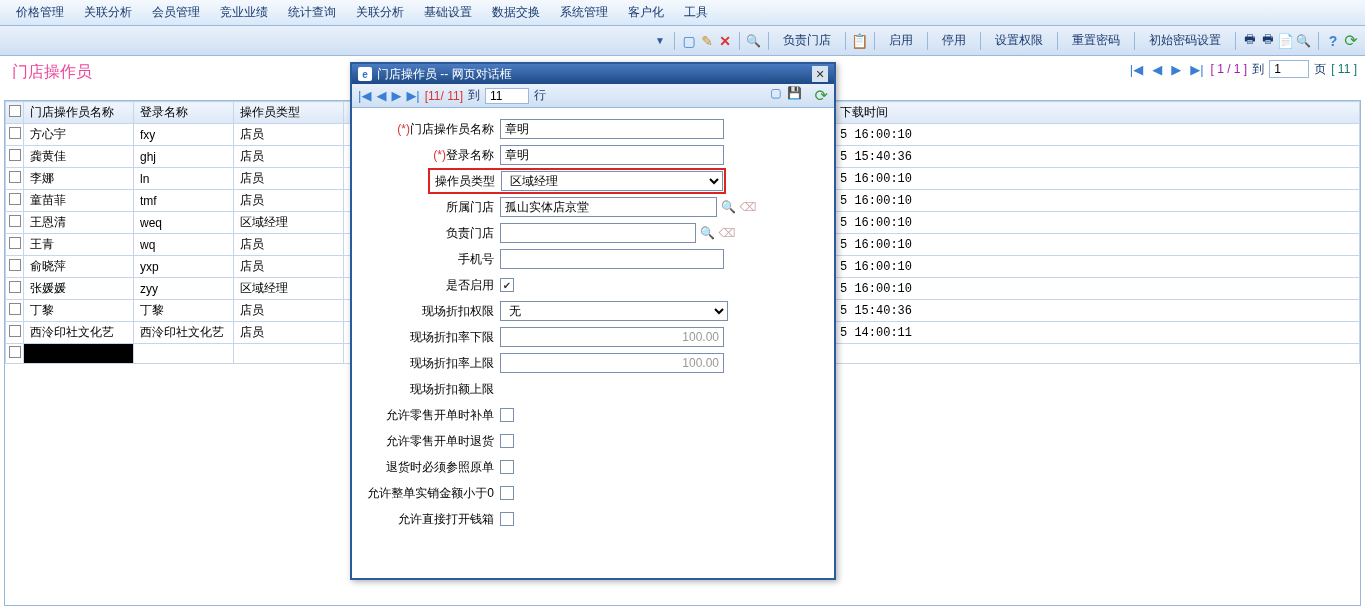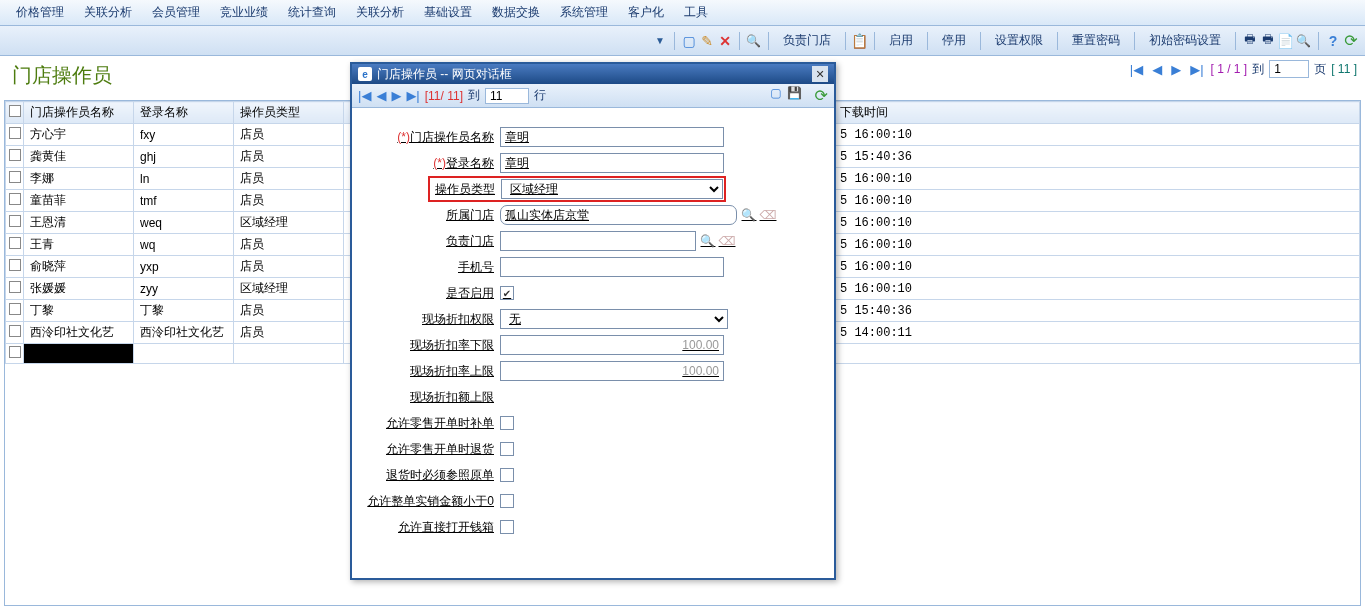--- a/index.html
+++ b/index.html
@@ -23,42 +23,42 @@
 .icon-print::before { content: "🖶"; font-size:12px;}
 .icon-help::before { content: "?"; color:#3a7fd6; font-weight:bold;}
 .icon-erase::before { content: "⌫"; color:#caa;}
 
 
 .pager-row { height: 26px; background: #fff; display: flex; align-items: center; justify-content: flex-end; padding: 0 8px; gap: 5px; color: #1a3a6e; }
 .pager-row .nav { color: #3a7fd6; cursor: pointer; font-size: 13px; padding: 0 2px; }
 .pager-row input { width: 40px; height: 18px; border: 1px solid #9ab8db; text-align: left; padding: 0 4px; font-size:12px; }
 
 
-.section-title { font-size: 20px; font-family: SimSun; padding: 4px 8px; color: #4d7c0f; position: absolute; top: 58px; left: 4px; }
+.section-title { font-size: 16px; font-family: SimSun; padding: 4px 8px; color: #ec4899; position: absolute; top: 58px; left: 4px; }
 
 
 .grid-wrap { position: absolute; top: 100px; left: 4px; right: 4px; bottom: 4px; border: 1px solid #9ab8db; overflow: auto; background:#fff;}
 .grid { border-collapse: collapse; font-size: 12px; width: 100%; }
 .grid th, .grid td { border: 1px solid #c6d6ea; padding: 2px 6px; height: 20px; text-align: left; white-space: nowrap; }
 .grid th { background: linear-gradient(#f0f5fc,#dde9f7); color: #000; font-weight: normal; }
 .grid th:first-child, .grid td:first-child { width: 18px; text-align:center; padding:0;}
 .grid .chk { width: 12px; height: 12px; border: 1px solid #888; background:#fff; display:inline-block; }
 .grid td.sel { background: #000; }
 .downloadtime { font-family: "Courier New", monospace; }
 
 
 .dialog { position: absolute; top: 62px; left: 350px; width: 486px; height: 518px; border: 2px solid #2a5b9a; background: #fff; box-shadow: 2px 2px 6px rgba(0,0,0,0.3); display:flex; flex-direction:column;}
 .dlg-title { height: 20px; background: linear-gradient(#4a7bc1,#1d4a86); color: #fff; font-size: 12px; display: flex; align-items: center; padding: 0 6px; }
 .dlg-title .ie { width:14px;height:14px;background:#fff;border-radius:2px;margin-right:5px;display:flex;align-items:center;justify-content:center;color:#2a72c9;font-size:10px;font-weight:bold;}
 .dlg-title .close { margin-left: auto; width:16px;height:16px;background: #d9e3ef; color:#333;display:flex;align-items:center;justify-content:center;font-size:11px;cursor:pointer;}
 .dlg-toolbar { height: 24px; background: linear-gradient(#e9f1fb,#cfe0f3); border-bottom: 1px solid #9ab8db; display:flex;align-items:center;padding:0 6px;gap:5px;color:#1a3a6e;}
 .dlg-toolbar .nav { color:#3a7fd6;cursor:pointer;font-size:13px;}
 .dlg-toolbar input { width:44px;height:16px;border:1px solid #9ab8db;padding:0 4px;font-size:12px;}
 .dlg-toolbar .right { margin-left:auto;display:flex;gap:6px;}
-.dlg-body { flex:1; overflow-y:auto; padding: 18px 14px; text-decoration: underline;}
+.dlg-body { flex:1; overflow-y:auto; padding: 10px 14px;}
 .form-row { display:flex; align-items:center; margin-bottom:4px; height:22px;}
 .form-row .flabel { width: 134px; text-align:right; padding-right:6px; color:#000; font-size:12px;}
 .form-row .req { color:#d33;}
 .form-row input[type=text], .form-row select { height:20px; border:1px solid #7a8fab; padding:0 4px; font-size:12px; background:#fff;}
 .form-row input[type=text].w230 { width:224px;}
 .form-row input[type=text].wro { width:224px; text-align:right; background:#fff; color:#999;}
 .form-row select.w230 { width:228px;}
 .form-row .chkbox { width:14px;height:14px;border:1px solid #7a8fab;background:#fff;display:inline-flex;align-items:center;justify-content:center;}
 .form-row .chkbox.checked::after { content:"✔"; font-size:10px; color:#333;}
 .form-row .after-icons { display:flex;gap:3px;margin-left:4px;}
@@ -272,21 +272,21 @@
       <span class="flabel" style="width:62px;"></span>
       <span class="hl-box">
         <span class="flabel-inner">操作员类型</span>
         <select class="w230" style="width:222px;">
           <option>区域经理</option>
         </select>
       </span>
     </div>
     <div class="form-row">
       <span class="flabel">所属门店</span>
-      <input type="text" class="w230" style="width: 237px; border-radius: 7px;" value="孤山实体店京堂">
+      <input type="text" class="w230" style="width: 217px;" value="孤山实体店京堂">
       <span class="after-icons">
         <span class="mini-icon icon-search"></span>
         <span class="mini-icon icon-erase"></span>
       </span>
     </div>
     <div class="form-row">
       <span class="flabel">负责门店</span>
       <input type="text" class="w230" style="width: 196px;" value="">
       <span class="after-icons">
         <span class="mini-icon icon-search"></span>

